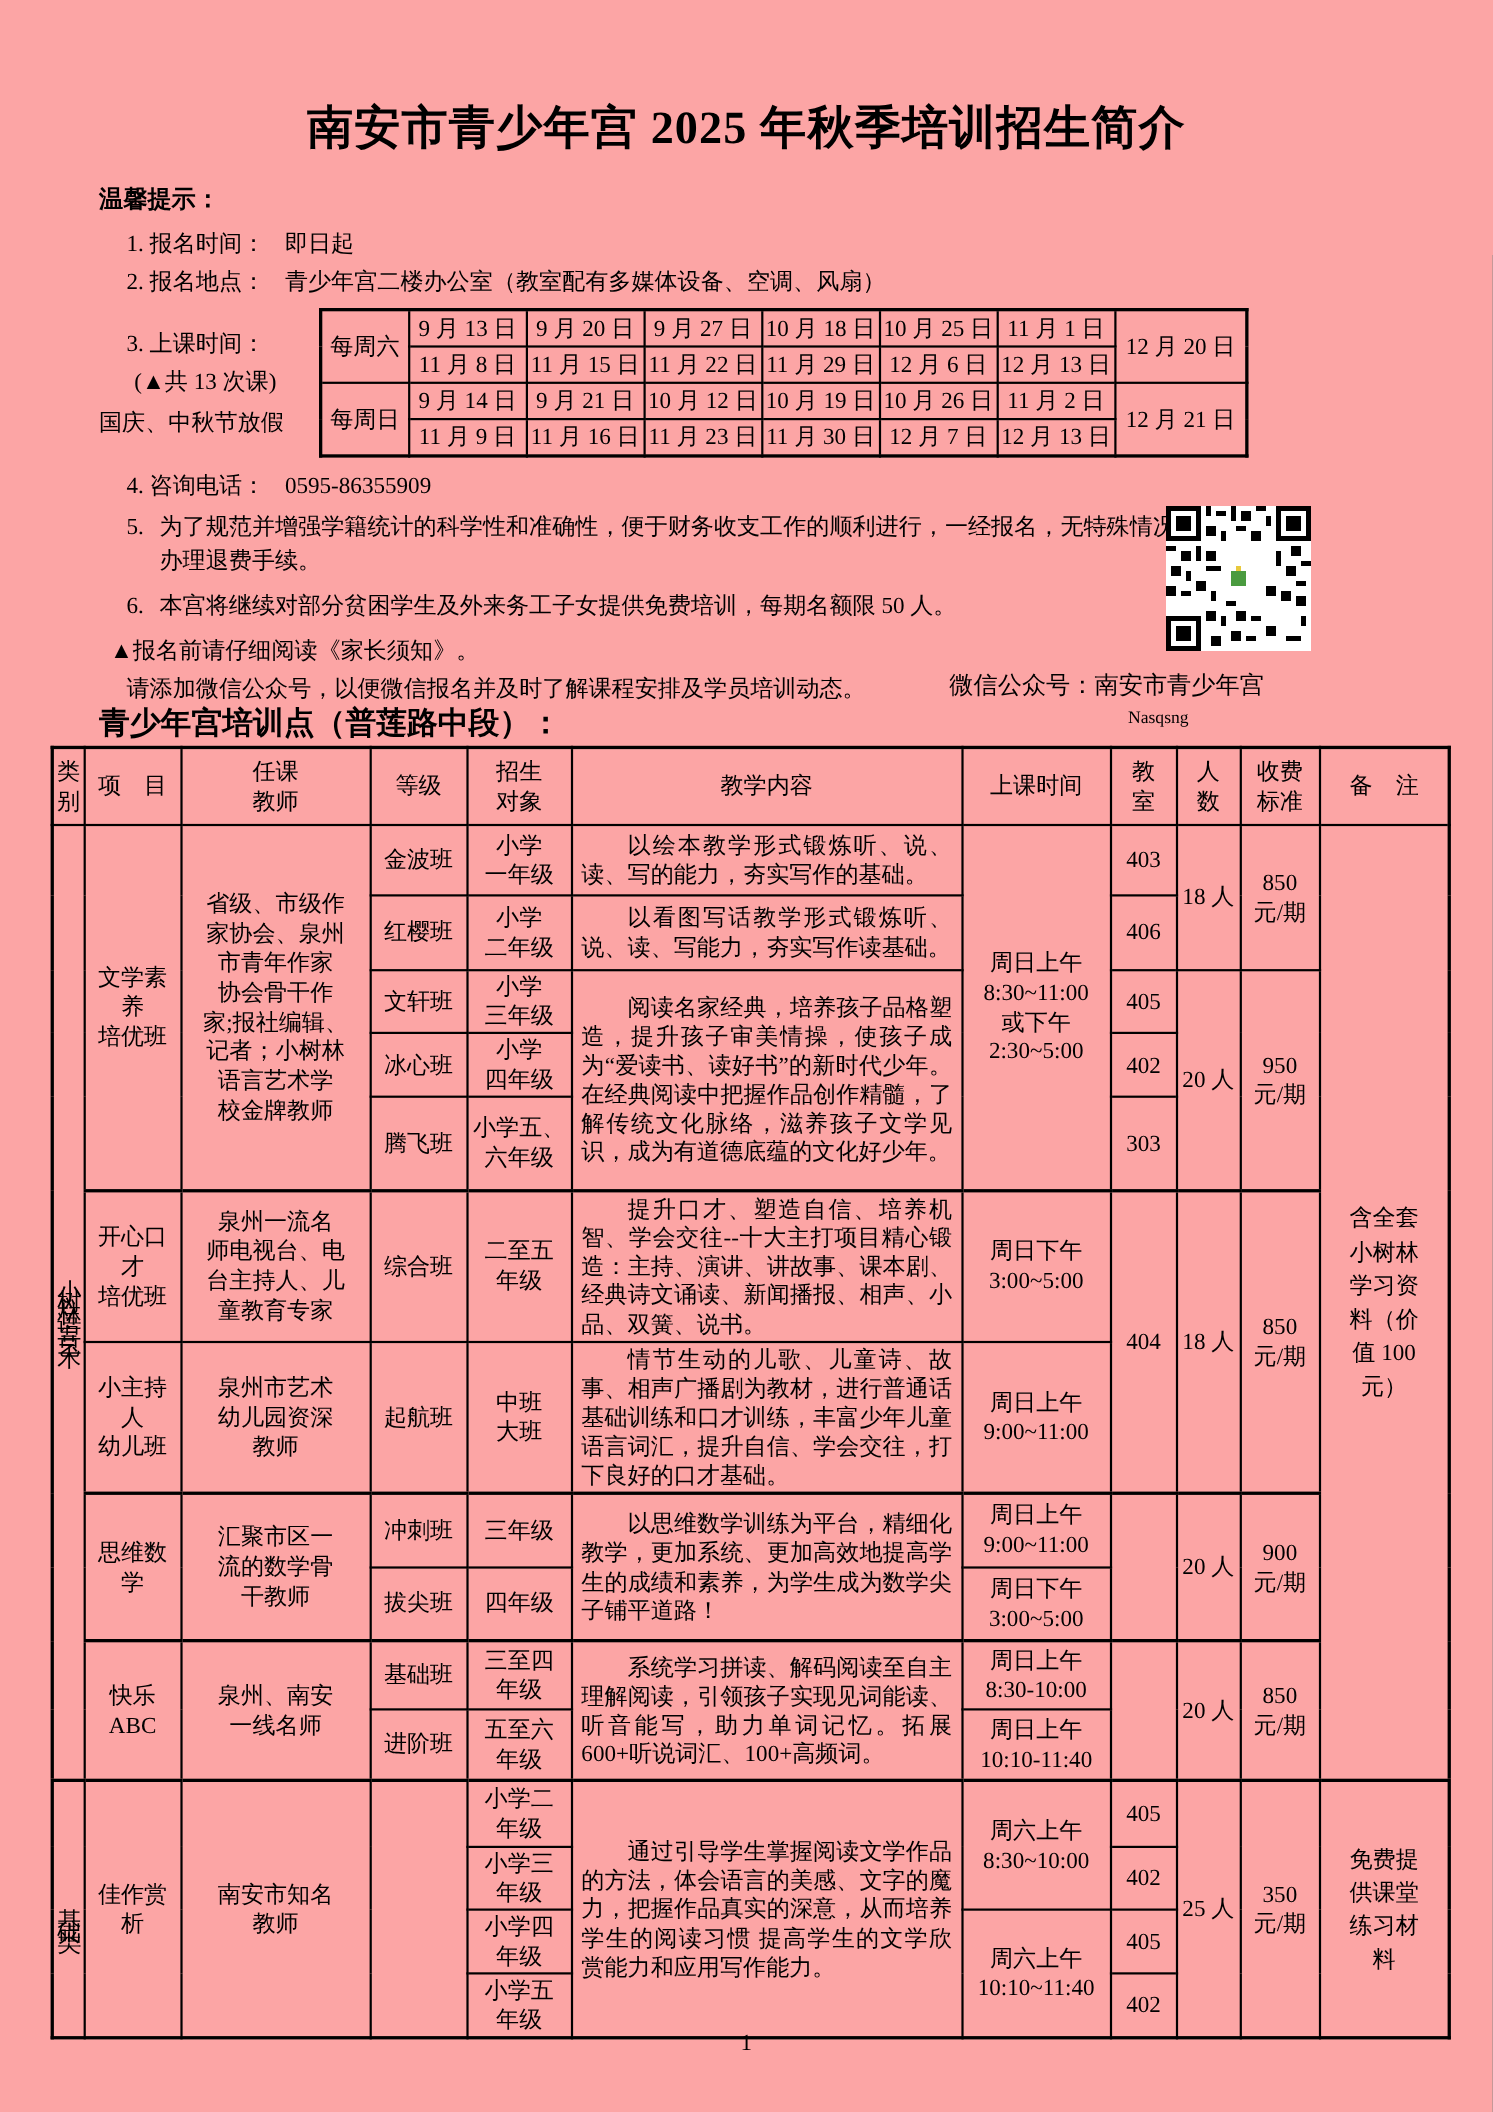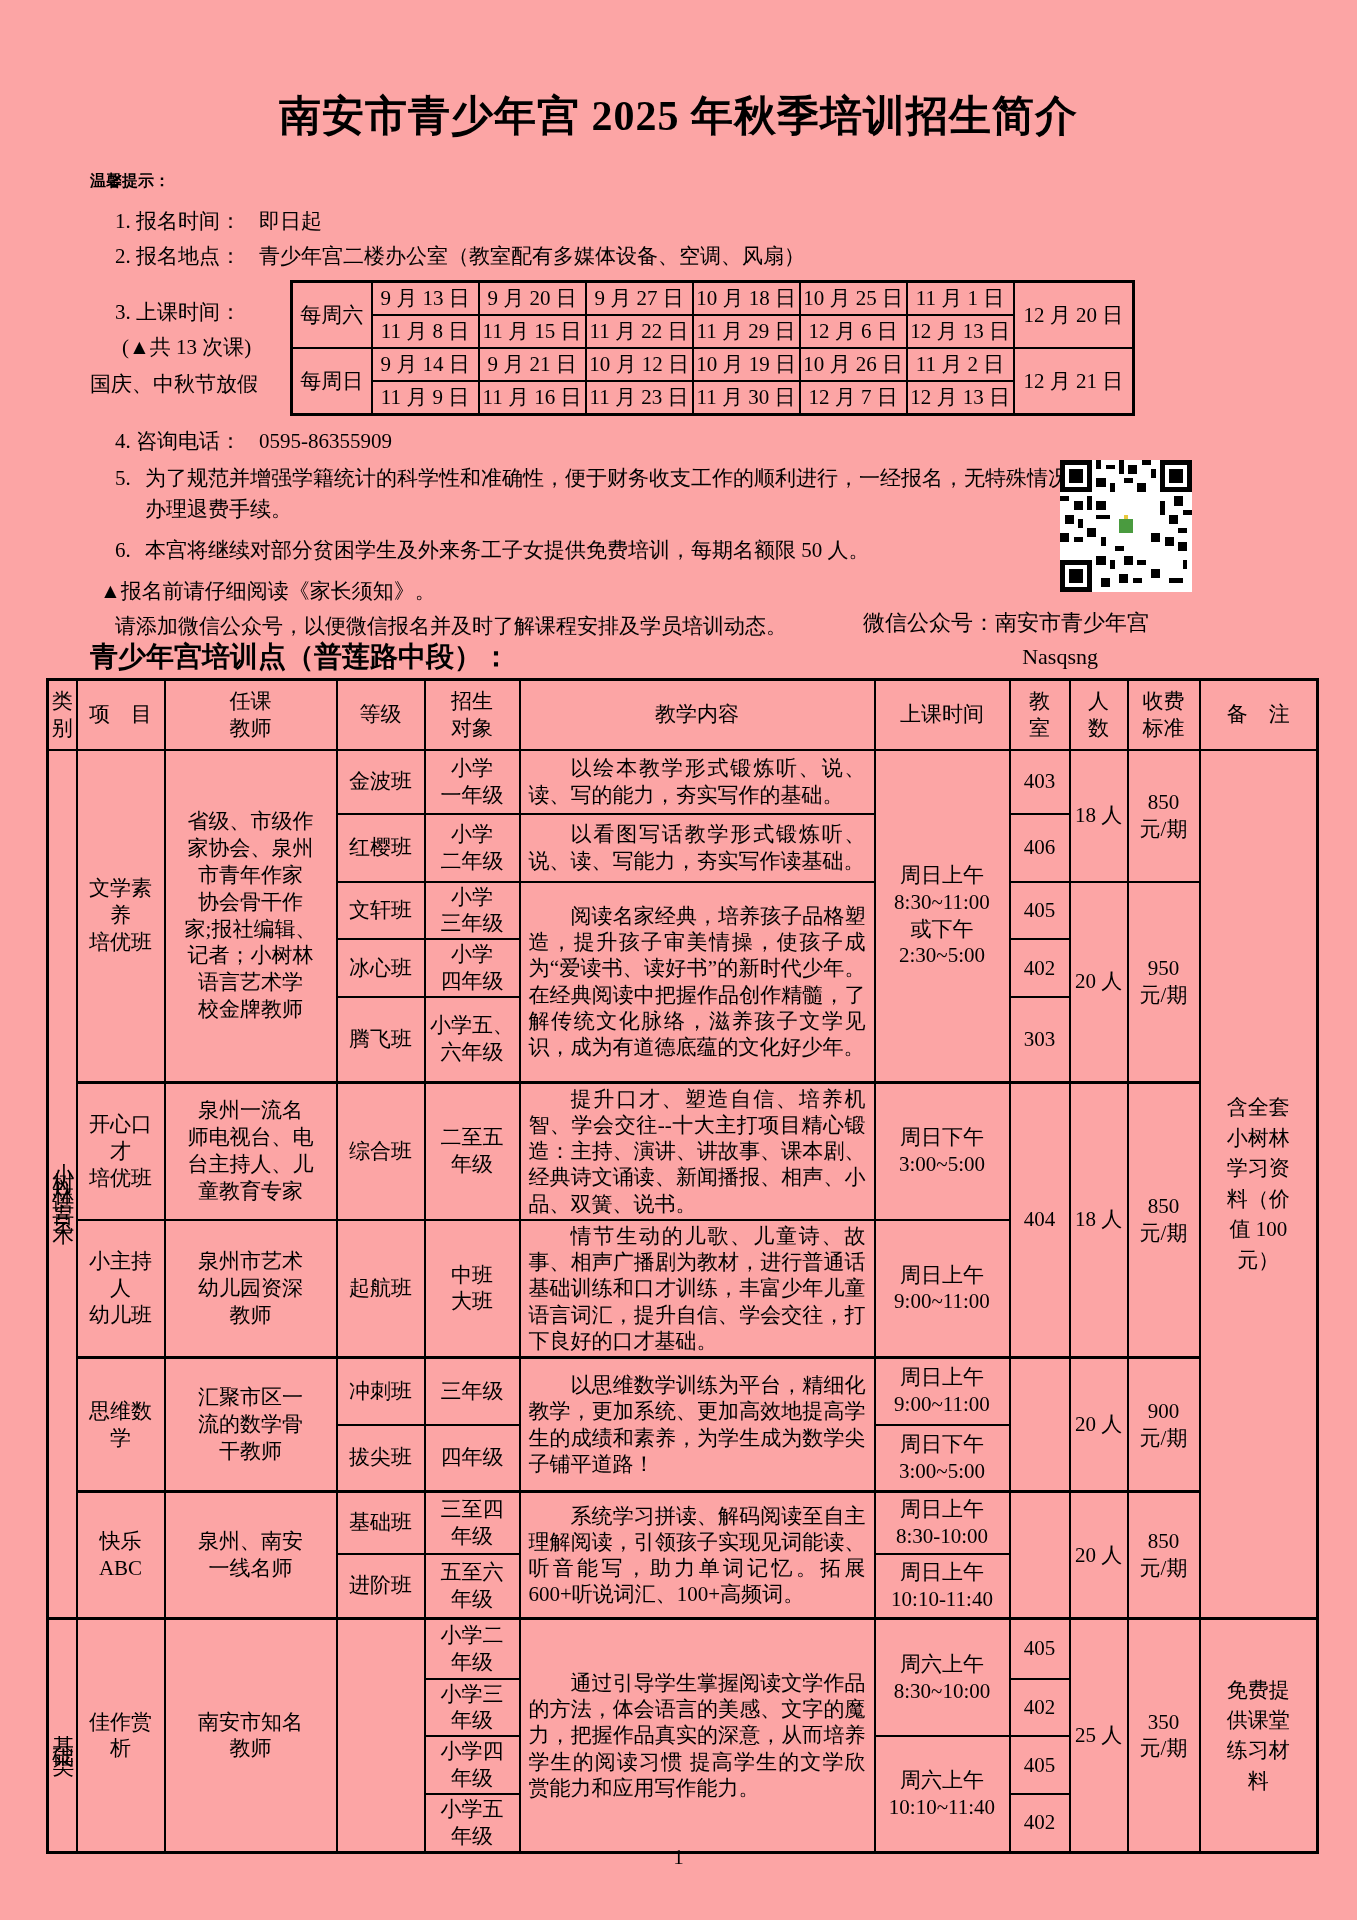--- a/index.html
+++ b/index.html
@@ -6,21 +6,21 @@
   html,body { background:#888; }
   .page {
     position:relative; width:1357px; height:1920px; margin:0 auto;
     background:#fca5a5; color:#000;
     font-family:"Liberation Serif","DejaVu Serif",serif;
     overflow:hidden;
   }
   
   .doc-title { padding-top:88px; text-align:center; font-size:42px; font-weight:bold; letter-spacing:1px; }
   .tips { margin:20px 45px 0 90px; font-size:21px; line-height:31px; }
-  .tips-heading { font-family:"Liberation Sans","DejaVu Sans",sans-serif; font-weight:bold; font-size:16px; line-height:34px; margin-bottom:8px; }
+  .tips-heading { font-family:"Liberation Sans","DejaVu Sans",sans-serif; font-weight:bold; font-size:22px; line-height:34px; margin-bottom:8px; }
   .tip-line { margin-left:25px; margin-top:4px; }
   .tip-line .lbl { margin-right:18px; }
   .tip-flex { display:flex; margin-left:25px; margin-top:6px; }
   .tip-flex .num { flex:none; width:30px; }
   .tip-flex .txt { white-space:pre-line; }
   .tip3 { display:flex; margin-top:8px; }
   .tip3-label { width:200px; flex:none; display:flex; flex-direction:column; justify-content:center; }
   .tip3-l1 { padding-left:25px; }
   .tip3-l2 { padding-left:32px; margin-top:4px; }
   .tip3-l3 { padding-left:0; margin-top:6px; }
@@ -29,21 +29,21 @@
   
   table.schedule { border-collapse:collapse; table-layout:fixed; border:3px solid #000; }
   table.schedule td { border:2px solid #000; text-align:center; vertical-align:middle; font-size:21px; height:33px; padding:0; white-space:nowrap; }
   table.schedule col.c-day  { width:80px; }
   table.schedule col.c-date { width:107px; }
   table.schedule col.c-last { width:120px; }
   
   .qr-box { position:absolute; left:1060px; top:460px; width:132px; height:132px; }
   .qr-box svg { width:100%; height:100%; }
   .wechat-caption { position:absolute; left:863px; top:608px; font-size:22px; white-space:nowrap; }
-  .wechat-account { position:absolute; left:1008px; top:644px; width:90px; text-align:right; font-size:22px; }
+  .wechat-account { position:absolute; left:1008px; top:644px; width:90px; text-align:center; font-size:16px; }
   .section2-heading { position:absolute; left:90px; top:638px; font-family:"Liberation Sans","DejaVu Sans",sans-serif; font-weight:bold; font-size:28px; }
   
   .main-wrap { position:absolute; left:46px; top:678px; }
   table.main { border-collapse:collapse; table-layout:fixed; width:1270px; border:3px solid #000; }
   table.main th, table.main td {
     border:2px solid #000; text-align:center; vertical-align:middle;
     font-size:21px; font-weight:normal; line-height:1.28; white-space:pre-line; padding:1px 2px;
   }
   table.main td.content { white-space:normal; text-align:justify; text-indent:2em; padding:2px 8px; line-height:1.25; }
   table.main td.teacher { padding:0 10px; }

